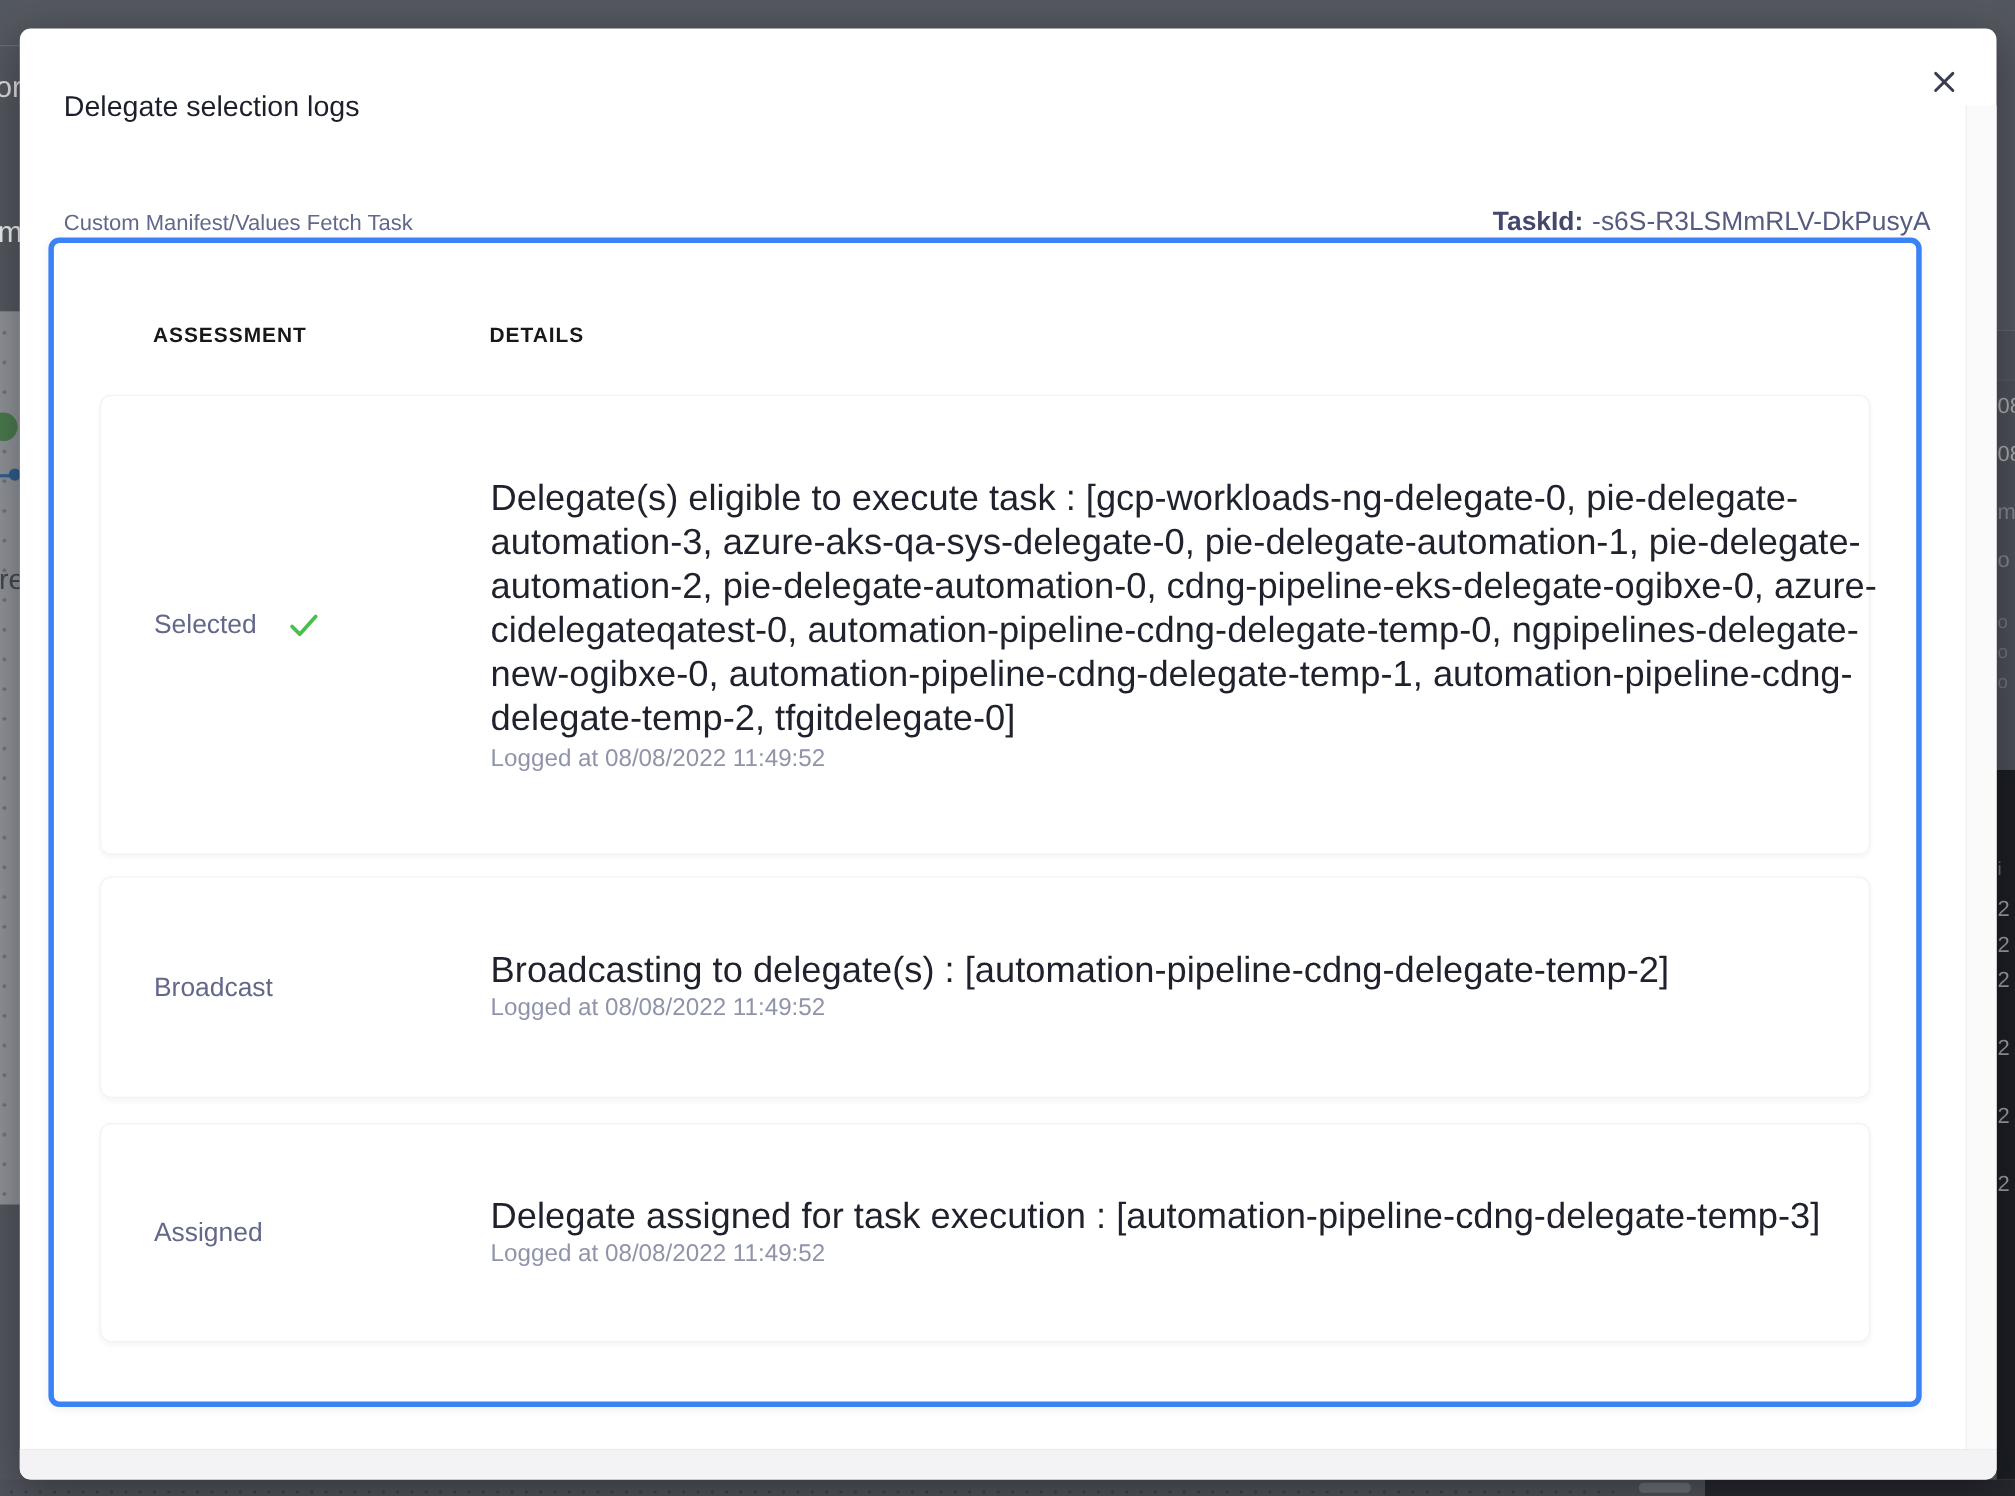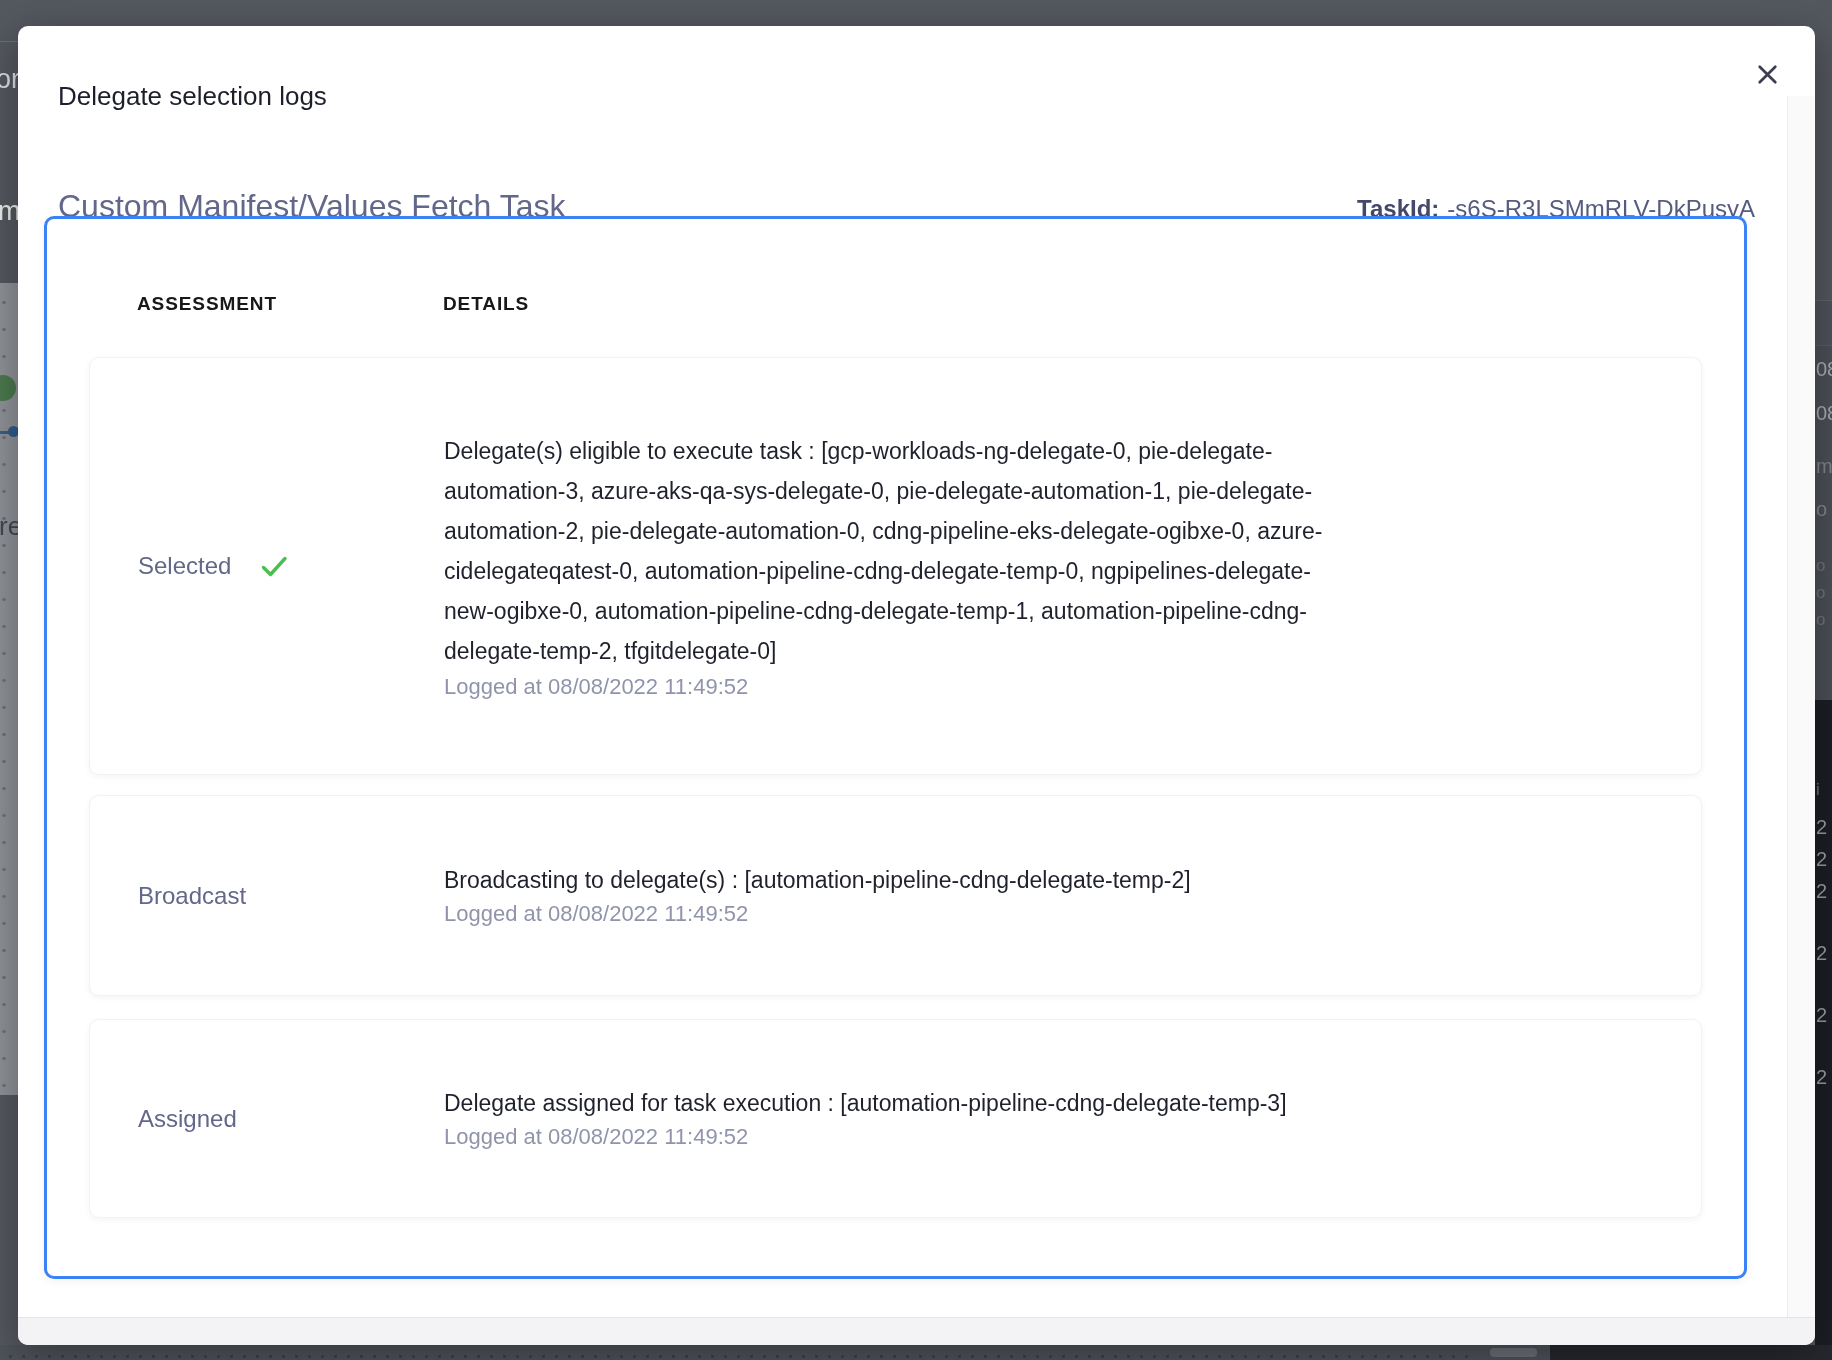--- a/index.html
+++ b/index.html
@@ -70,26 +70,26 @@
     font-size:26px;line-height:40px;font-weight:500;color:var(--title-text);
   }
   .close-btn{
     position:absolute;right:28px;top:30px;width:40px;height:40px;
     display:flex;align-items:center;justify-content:center;cursor:pointer;background:none;border:none;
   }
   .subtitle-row{
     position:absolute;left:40px;right:60px;top:162px;
     display:flex;justify-content:space-between;align-items:baseline;
   }
-  .task-name{font-size:32px;color:var(--muted-purple);}
+  .task-name{font-size:20px;color:var(--muted-purple);}
   .task-id{font-size:24px;color:#575b80;}
   .task-id b{font-weight:700;color:#44486a;margin-right:8px;}
   .table-card{
     position:absolute;left:26px;top:190px;width:1703px;height:1063px;
-    background:#fff;border:3px solid #3b82f6;border-radius:10px;
+    background:#fff;border:5px solid #3b82f6;border-radius:10px;
     box-shadow:0 2px 10px rgba(40,41,61,0.06);
     padding:72px 42px 0 42px;overflow:hidden;
   }
   .col-label{width:354px;flex:0 0 354px;padding-left:48px;}
   .header-row{display:flex;}
   .th{
     font-size:19px;font-weight:700;color:var(--header-text);letter-spacing:0.9px;line-height:26px;
   }
   .log-card{
     display:flex;
@@ -99,21 +99,21 @@
   .card-1{margin-top:40px;height:418px;}
   .card-2{margin-top:20px;height:201px;}
   .card-3{margin-top:23px;height:199px;}
   .log-card .col-label{display:flex;align-items:center;}
   .assessment{
     display:inline-flex;align-items:center;gap:28px;
     font-size:24px;color:var(--muted-purple);
   }
   .check-icon svg{display:block;}
   .col-details{flex:1;display:flex;flex-direction:column;justify-content:center;padding-right:30px;}
-  .detail-line{font-size:23px;line-height:40px;color:var(--details-text);white-space:nowrap;}
+  .detail-line{font-size:33px;line-height:40px;color:var(--details-text);white-space:nowrap;}
   .card-2 .detail-line,.card-3 .detail-line{line-height:36px;}
   .logged{font-size:22px;line-height:30px;color:var(--logged-gray);margin-top:1px;}
   .scroll-track{
     position:absolute;right:0;top:70px;bottom:28px;width:28px;
     background:#fafafa;border-left:1px solid #ededef;
   }
   .modal-footer{
     position:absolute;left:0;right:0;bottom:0;height:28px;
     background:#f3f3f5;border-top:1px solid #e4e4e7;
     border-radius:0 0 10px 10px;

